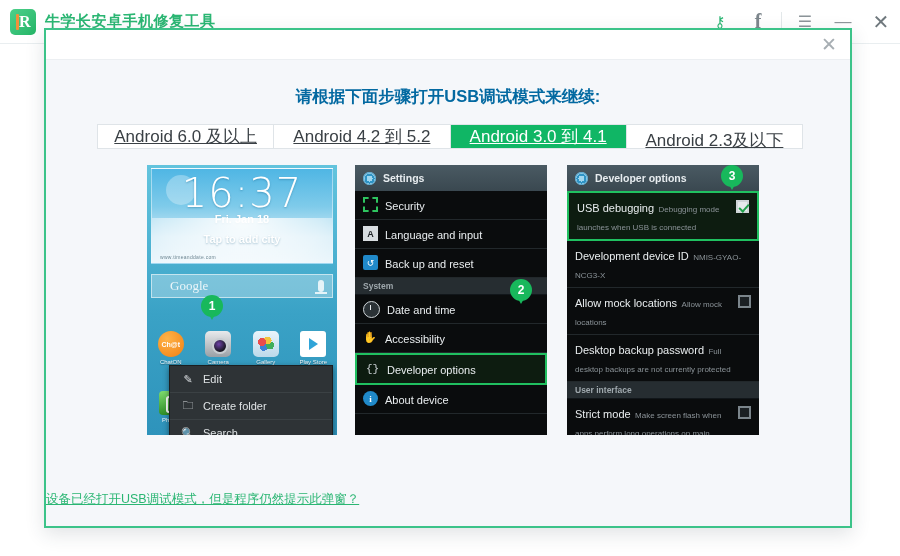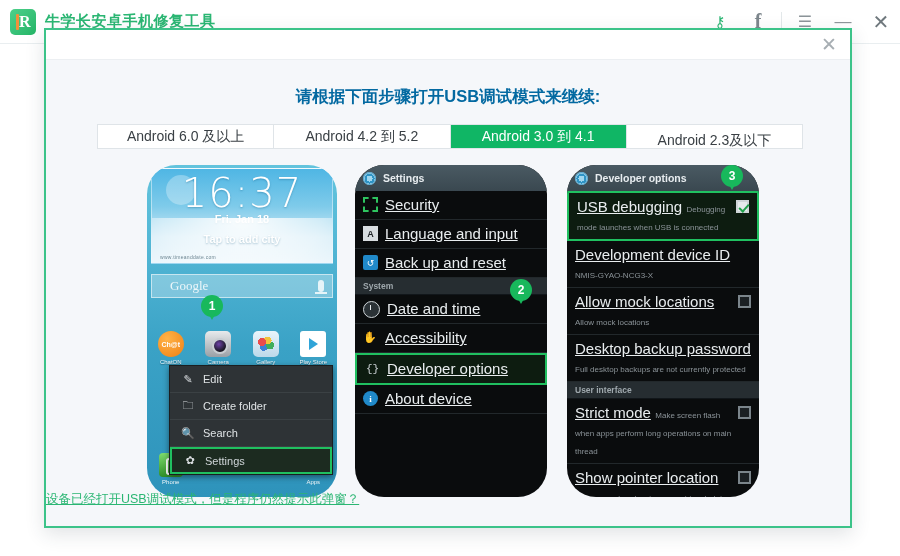--- a/index.html
+++ b/index.html
@@ -73,29 +73,29 @@
     color:#0369a1;font-size:16.5px;font-weight:bold;
   }
 
   
   .tabs{
     position:absolute;left:51px;top:94px;width:706px;height:25px;
     display:flex;border:1px solid #dfe4e8;box-sizing:border-box;background:#ffffff;
   }
   .tab{
     flex:1;display:flex;align-items:center;justify-content:center;
-    font-size:14px;color:#3a4045;cursor:pointer;
-    border-right:1px solid #dfe4e8;background:#ffffff;box-sizing:border-box;
+    font-size:17px;color:#3a4045;cursor:pointer;
+    border-right:1px solid #dfe4e8;background:#ffffff;box-sizing:border-box;text-decoration:underline;
   }
   .tab:last-child{border-right:none;margin-top:8px;}
   .tab.active{background:#10b665;color:#ffffff;}
 
   
   .panels{position:absolute;left:0;top:0;width:100%;height:100%;}
-  .panel{position:absolute;top:135px;width:190px;height:332px;overflow:hidden;border-radius:29px;}
+  .panel{position:absolute;top:135px;width:190px;height:270px;overflow:hidden;}
   .panel.p1{left:101px;}
   .panel.p2{left:309px;width:192px;}
   .panel.p3{left:521px;width:192px;}
 
   
   .home{
     position:absolute;inset:0;
     background:linear-gradient(180deg,#63c4dd 0%,#54b8d6 22%,#3aa2c6 55%,#2e93bb 100%);
   }
   .clockwidget{
@@ -200,21 +200,21 @@
     width:13px;height:13px;border-radius:50%;margin-right:7px;flex:none;
     background:radial-gradient(circle at 50% 50%,#9fd6ee 0 3px,#2e93c4 3px 5px,#8cc9e6 5px);
     box-shadow:0 0 0 1px #5ea8cc inset;
   }
   .drow{
     padding:5px 8px;border-bottom:1px solid #22282b;box-sizing:border-box;
     display:flex;align-items:flex-start;position:relative;min-height:26px;
   }
   .drow .dico{width:15px;height:15px;margin-right:7px;flex:none;margin-top:1px;}
   .drow .dtxt{flex:1;min-width:0;}
-  .dtitle{color:#e9edef;font-size:15px;line-height:14px;text-decoration:underline;}
+  .dtitle{color:#e9edef;font-size:11px;line-height:14px;}
   .dsub{color:#8b9398;font-size:8px;line-height:10px;margin-top:1px;}
   .dsection{
     background:#262d31;color:#9fa8ad;font-size:8.5px;font-weight:bold;
     padding:3px 8px;border-bottom:1px solid #11161a;
   }
   .dcheck{
     width:13px;height:13px;border:2px solid #7b858b;background:#1b2023;
     margin-left:6px;flex:none;margin-top:2px;box-sizing:border-box;
   }
   .dcheck.on{border-color:#cfd5d8;background:#e6eaec;position:relative;}

